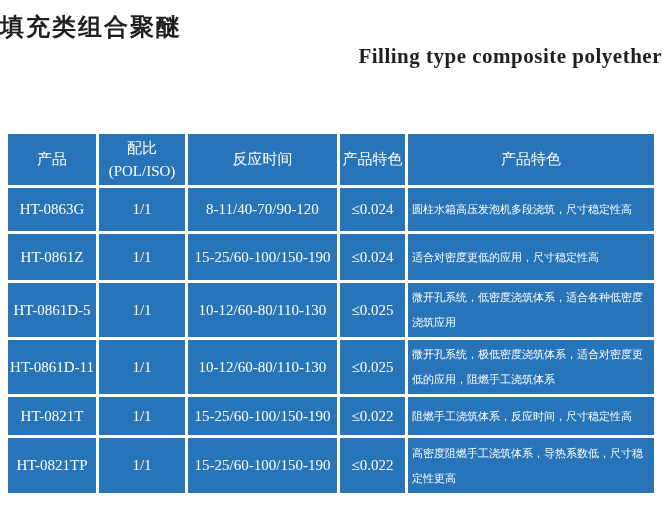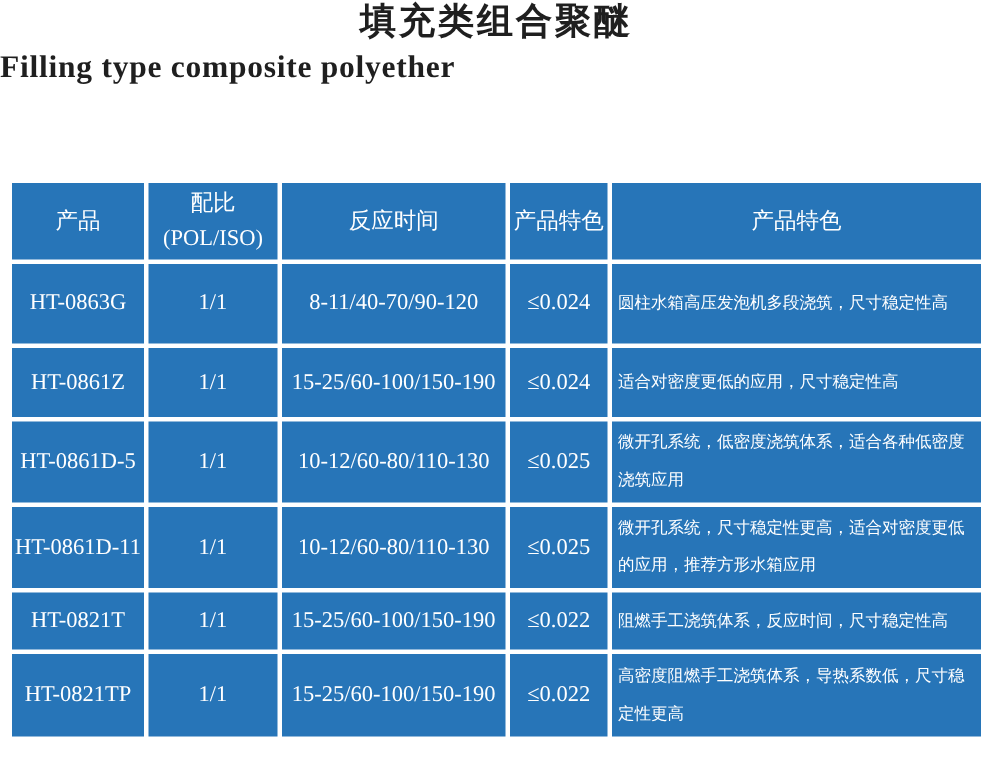--- a/index.html
+++ b/index.html
@@ -11,29 +11,30 @@
   *{box-sizing:border-box;margin:0;padding:0;}
   html,body{width:662px;height:511px;}
   body{
     background:#ffffff;
     font-family:"Liberation Serif","DejaVu Serif",serif;
     overflow:hidden;
     position:relative;
   }
   .page{width:662px;height:511px;position:relative;}
   .title-zh{
-    text-align:center;
+    margin-top:12px;
+    text-align:left;
     font-size:24px;
     font-weight:bold;
     letter-spacing:2px;
     color:var(--title-text);
     line-height:1.25;
   }
   .title-en{
-    text-align:left;
+    text-align:right;
     font-size:21px;
     font-weight:bold;
     letter-spacing:0.5px;
     color:var(--title-text);
     line-height:1.2;
     margin-top:2px;
   }
   table.spec-table{
     position:absolute;
     left:5px;
@@ -47,21 +48,21 @@
     background:var(--cell-blue);
     color:var(--cell-text);
     font-weight:normal;
     text-align:center;
     vertical-align:middle;
     font-size:15px;
     padding:0;
     overflow:hidden;
   }
   .spec-table thead tr{height:51px;}
-  .spec-table tbody tr:nth-child(1){height:53px;}
+  .spec-table tbody tr:nth-child(1){height:43px;}
   .spec-table tbody tr:nth-child(2){height:46px;}
   .spec-table tbody tr:nth-child(3){height:54px;border-radius:10px;}
   .spec-table tbody tr:nth-child(4){height:54px;}
   .spec-table tbody tr:nth-child(5){height:38px;}
   .spec-table tbody tr:nth-child(6){height:55px;}
   .spec-table td.features{
     text-align:left;
     font-size:11px;
     line-height:25px;
     padding:1px 3px 1px 4px;
@@ -117,21 +118,21 @@
         <td>1/1</td>
         <td>10-12/60-80/110-130</td>
         <td>≤0.025</td>
         <td class="features">微开孔系统，低密度浇筑体系，适合各种低密度浇筑应用</td>
       </tr>
       <tr>
         <td>HT-0861D-11</td>
         <td>1/1</td>
         <td>10-12/60-80/110-130</td>
         <td>≤0.025</td>
-        <td class="features">微开孔系统，尺寸稳定性更高，适合对密度更低的应用，推荐方形水箱应用</td>
+        <td class="features">微开孔系统，极低密度浇筑体系，适合对密度更低的应用，阻燃手工浇筑体系</td>
       </tr>
       <tr>
         <td>HT-0821T</td>
         <td>1/1</td>
         <td>15-25/60-100/150-190</td>
         <td>≤0.022</td>
         <td class="features">阻燃手工浇筑体系，反应时间，尺寸稳定性高</td>
       </tr>
       <tr>
         <td>HT-0821TP</td>

